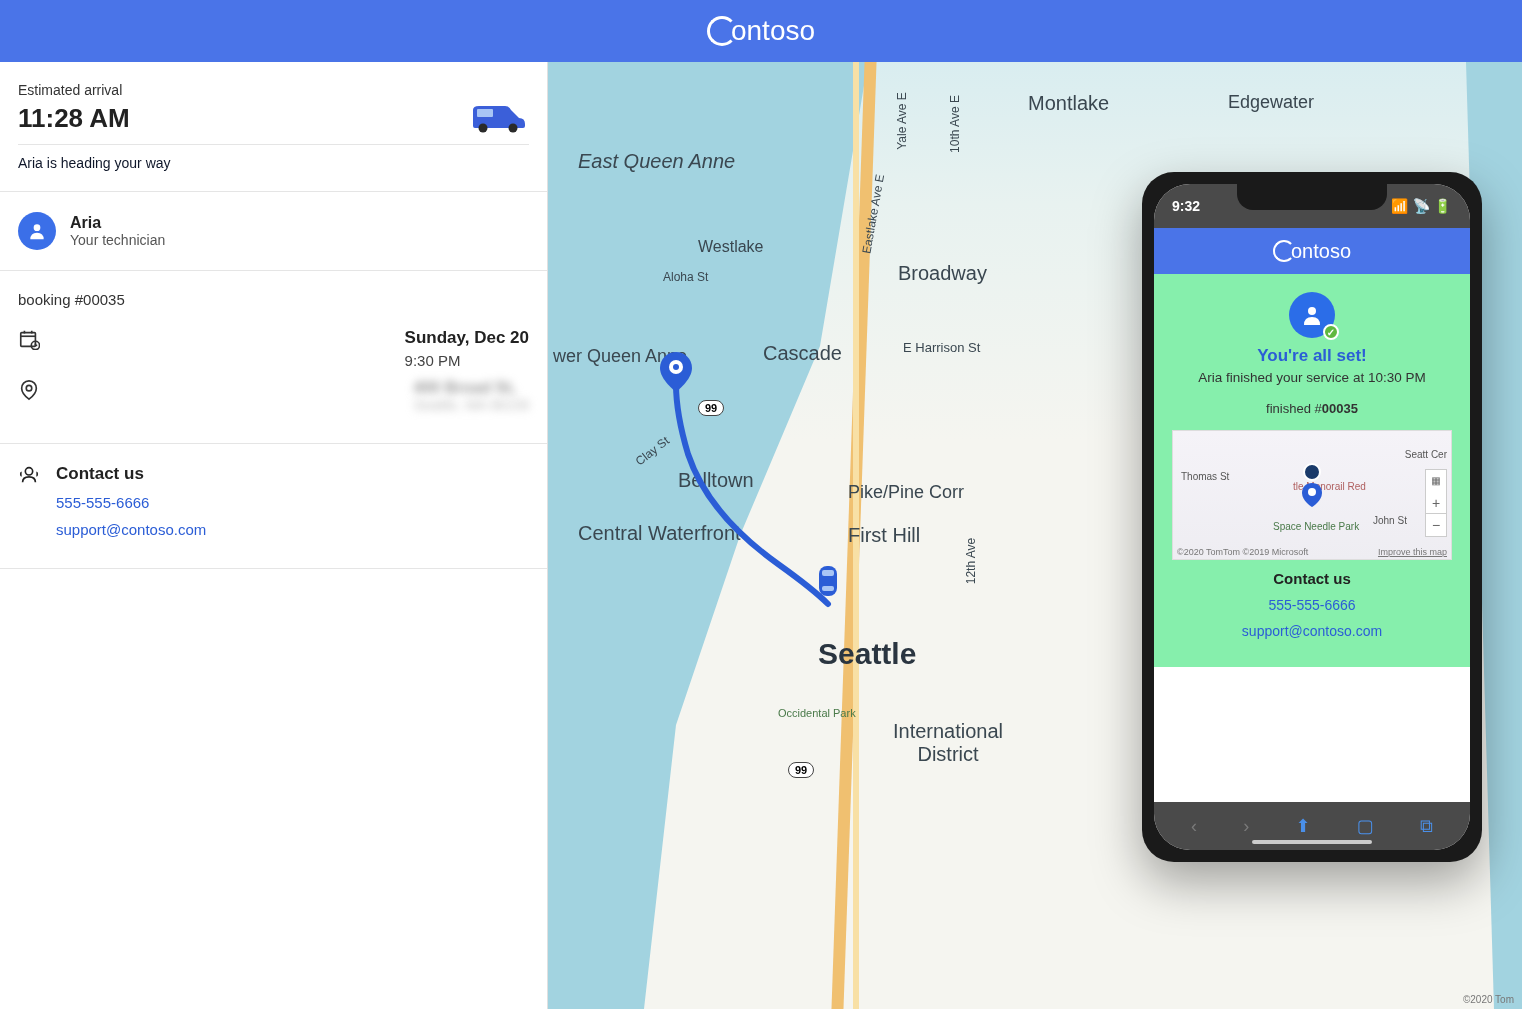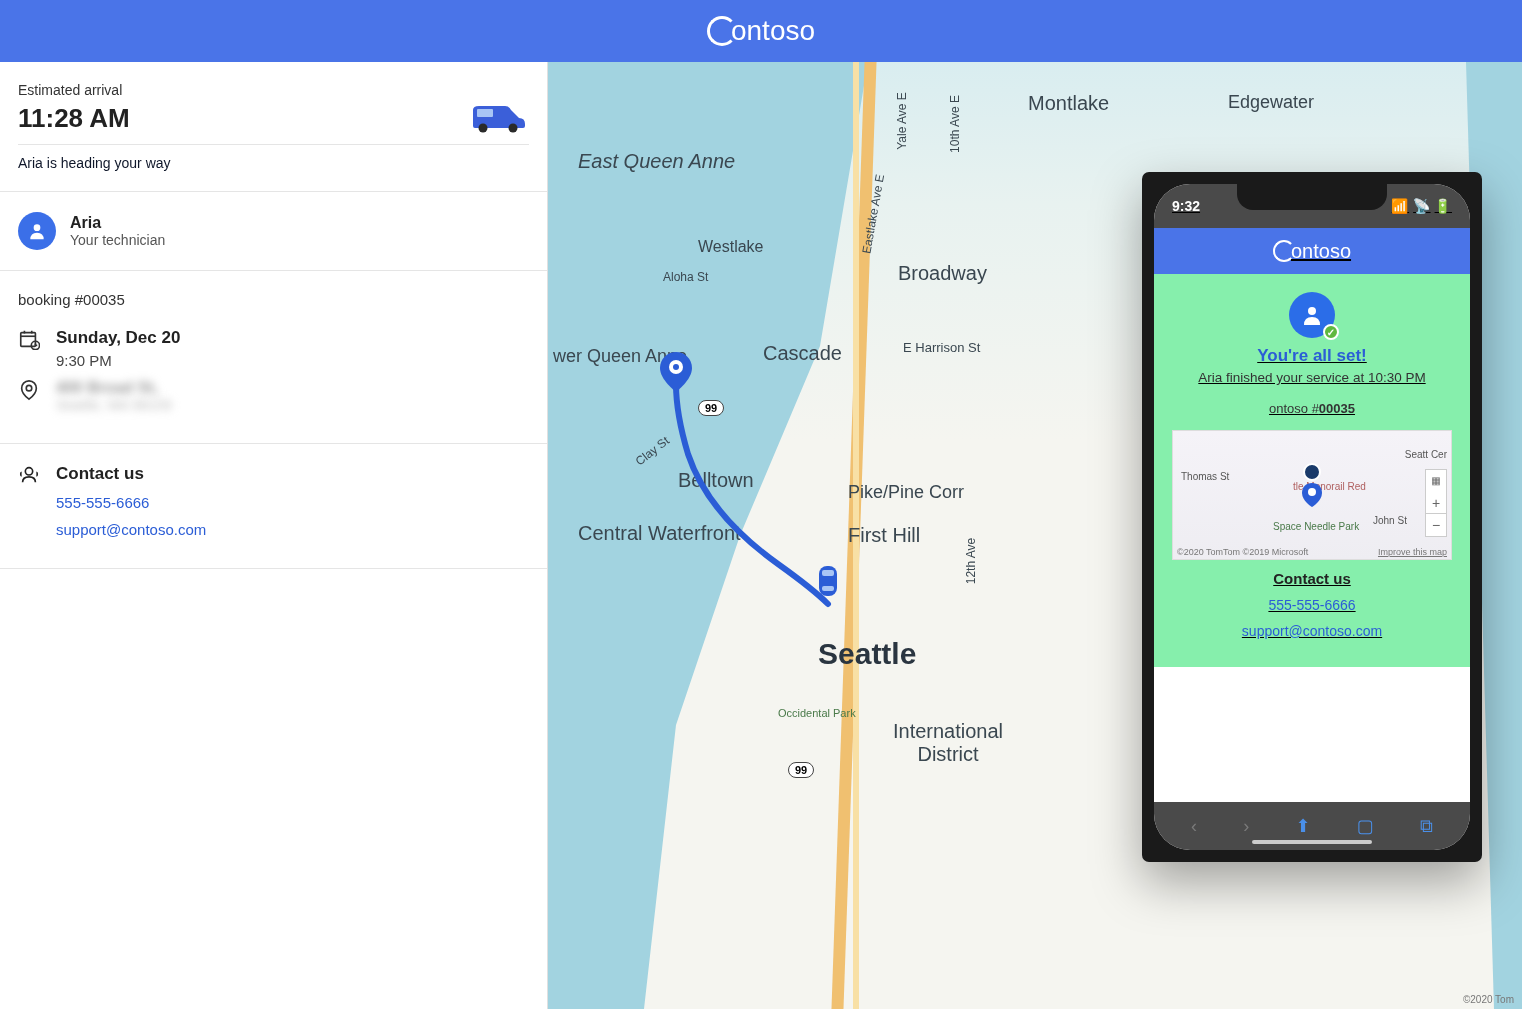--- a/index.html
+++ b/index.html
@@ -18,21 +18,21 @@
 .van { width: 62px; height: 32px; }
 .status { font-size: 14px; color: #0f172a; margin-top: 10px; padding-top: 10px; border-top: 1px solid #e5e5e5;}
 
 .tech-row { display: flex; align-items: center; gap: 14px; }
 .avatar { width: 38px; height: 38px; background: #3b6fe8; border-radius: 50%; display: flex; align-items: center; justify-content: center; }
 .avatar svg { width: 20px; height: 20px; fill: #fff; }
 .tech-name { font-weight: 700; font-size: 16px; color: #222; }
 .tech-role { font-size: 14px; color: #555; }
 
 .booking-num { font-size: 15px; color: #333; margin-bottom: 20px; }
-.date-row, .addr-row { display: flex; align-items: flex-start; gap: 16px; margin-bottom: 10px; }
+.date-row, .addr-row { display: flex; align-items: flex-start; gap: 24px; margin-bottom: 10px; justify-content: space-between; }
 .icon-box { width: 22px; height: 22px; flex-shrink: 0; }
 .date-text { font-weight: 700; font-size: 17px; color: #222; }
 .time-text { font-size: 15px; color: #444; margin-top: 4px; }
 .addr-line1 { font-weight: 700; font-size: 16px; color: #999; filter: blur(4px); }
 .addr-line2 { font-size: 14px; color: #bbb; filter: blur(4px); }
 
 .contact-title { font-weight: 700; font-size: 17px; color: #222; }
 .contact-row { display: flex; align-items: flex-start; gap: 16px; }
 .contact-links { margin-top: 10px; }
 .contact-link { color: #2b5dd6; font-size: 15px; margin-bottom: 10px; display: block; text-decoration: none; }
@@ -44,21 +44,21 @@
 .map-label { position: absolute; font-family: Arial; color: #3a4750; }
 .ml-district { font-weight: 500; }
 .road1 { position:absolute; left:300px; top:0; width:12px; height:100%; background:#f0c070; transform: skewX(-2deg);}
 .road2 { position:absolute; left:305px; top:0; width:6px; height:100%; background:#f8e0a5;}
 .route { position:absolute; left:110px; top:302px; }
 .route-path { stroke:#2b5dd6; stroke-width:6; fill:none; stroke-linecap:round; }
 .pin { position:absolute; }
 .car-marker { position:absolute; }
 
 
-.phone { position: absolute; right: 40px; top: 110px; width: 340px; height: 690px; background: #1a1a1a; border-radius: 7px; padding: 12px; box-shadow: 0 20px 50px rgba(0,0,0,0.35); text-decoration: underline; }
+.phone { position: absolute; right: 40px; top: 110px; width: 340px; height: 690px; background: #1a1a1a; border-radius: 32px; padding: 12px; box-shadow: 0 20px 50px rgba(0,0,0,0.35); }
 .phone-screen { width: 100%; height: 100%; background: #fff; border-radius: 36px; overflow: hidden; position: relative; }
 .notch { position:absolute; top:0; left:50%; transform:translateX(-50%); width:150px; height:26px; background:#1a1a1a; border-radius: 0 0 16px 16px; z-index:5;}
 .phone-statusbar { height: 44px; background: #4a4a4a; display:flex; justify-content:space-between; align-items:center; padding:0 18px; color:#fff; font-size:14px; font-weight:600; }
 .phone-header { background:#4a74e8; height: 46px; display:flex; align-items:center; justify-content:center; }
 .phone-logo { color:#fff; font-size:20px; font-weight:500; display:flex; align-items:center;}
 .phone-logo .logo-c { width:22px; height:22px; border-width:2.5px; margin-right:-4px;}
 .phone-content { padding: 18px 14px; text-align:center; background:#86efac; }
 .phone-avatar-wrap { position:relative; display:inline-block; margin-bottom:8px; }
 .phone-avatar { width:46px; height:46px; background:#2b6de8; border-radius:50%; display:flex; align-items:center; justify-content:center; }
 .phone-check { position:absolute; bottom:-2px; right:-4px; width:16px; height:16px; background:#5fb83f; border-radius:50%; border:2px solid #fff; display:flex; align-items:center; justify-content:center; }
@@ -245,21 +245,21 @@
               <svg width="24" height="24" fill="#fff" viewBox="0 0 24 24">
                   <circle cx="12" cy="8" r="4"></circle>
                   <path d="M4 22 Q4 14 12 14 Q20 14 20 22"></path>
                 </svg>
             </div>
             <div class="phone-check"></div>
           </div>
           <div class="phone-allset">You're all set!</div>
           <div class="phone-finished">Aria finished your service at 10:30 PM</div>
           <div class="phone-booking">
-            <span>ontoso #</span><b>00035</b>
+            <span>finished #</span><b>00035</b>
           </div>
           <div class="phone-map">
             <span class="phone-map-label" style="left:8px; top:40px;">Thomas St</span>
             <span class="phone-map-label" style="left:100px; top:90px; color:#4a7a4a;">Space Needle Park</span>
             <span class="phone-map-label" style="left:200px; top:84px;">John St</span>
             <span class="phone-map-label" style="left:120px; top:50px; color:#b06060;">tle Monorail Red</span>
             <span class="phone-map-label" style="right:4px; top:18px;">Seatt Cer</span>
             <div class="phone-map-pin">
               <div style="width:18px;height:18px;background:#1a3a6a;border-radius:50%;margin:0 auto 2px;border:2px solid #fff;"></div>
               <svg width="20" height="24" viewBox="0 0 20 24">

